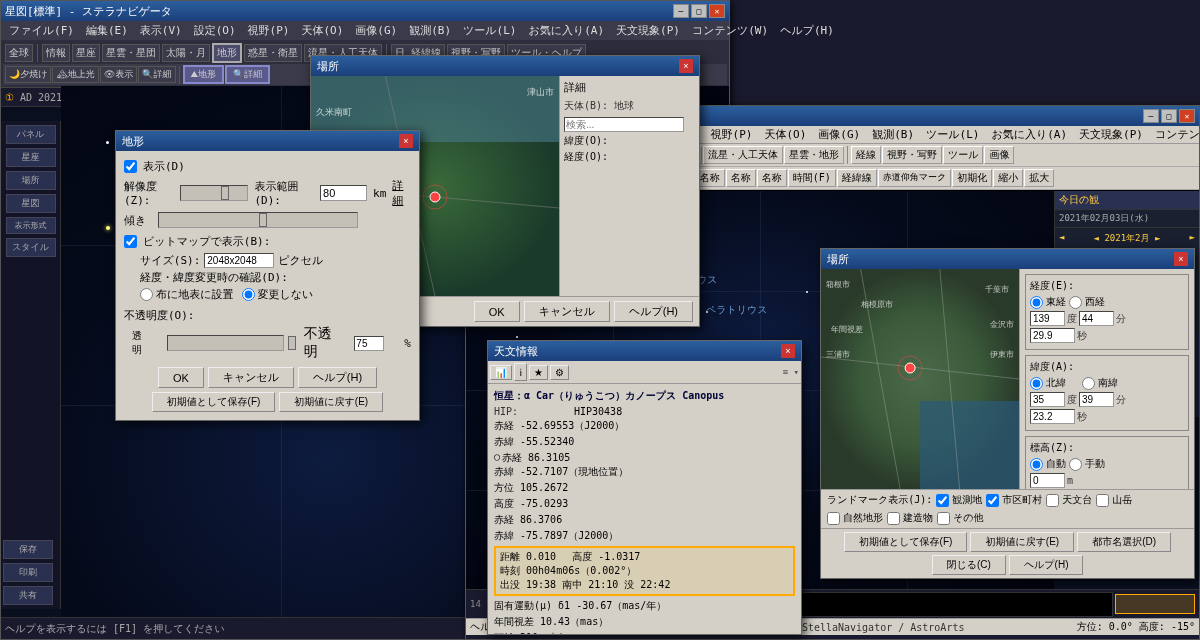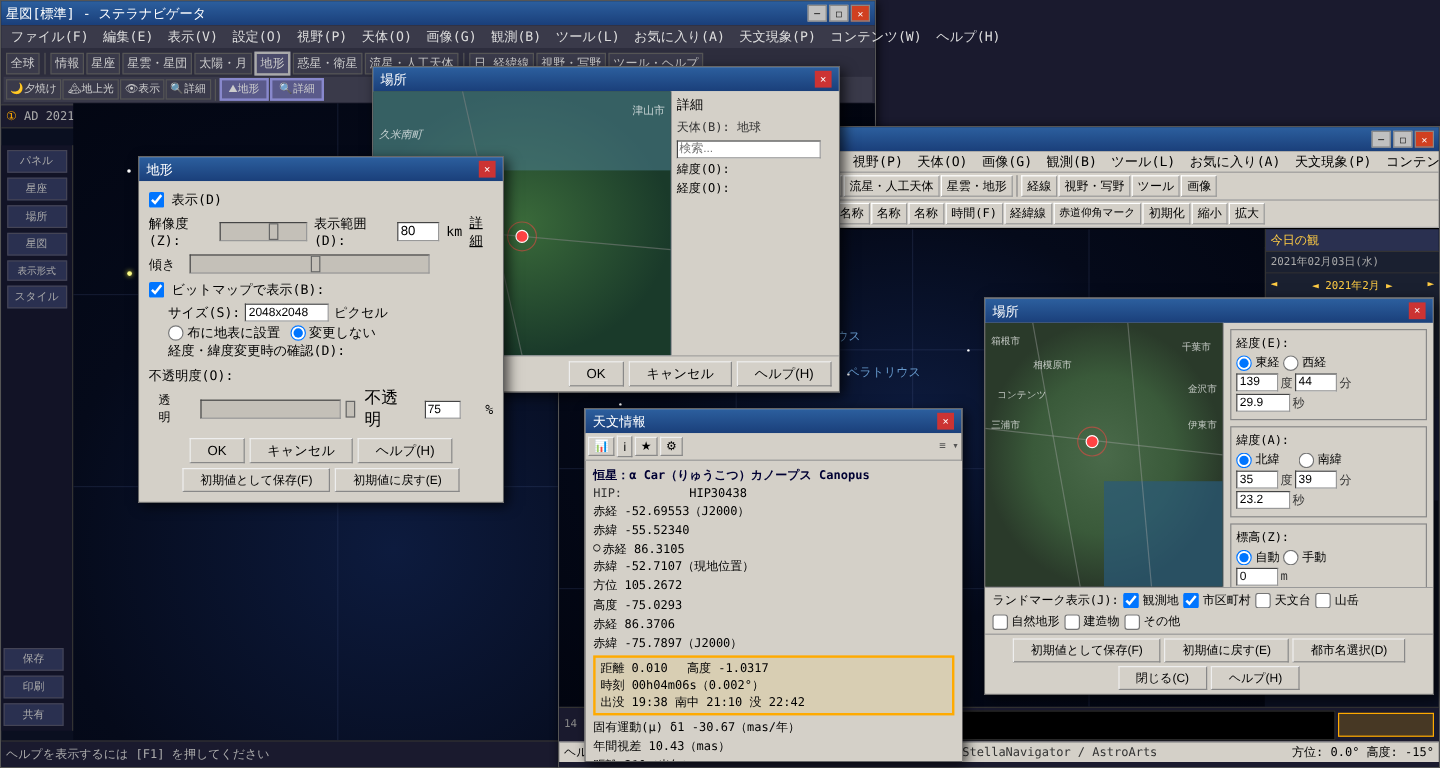--- a/index.html
+++ b/index.html
@@ -793,21 +793,21 @@
         </defs>
         <rect width="100%" height="100%" fill="url(#mapGrad1)"></rect>
         <rect x="0" y="0" width="100%" height="30%" fill="#4a7a8a" opacity="0.6"></rect>
 
         <line x1="30%" y1="0" x2="50%" y2="100%" stroke="#888" stroke-width="1" opacity="0.5"></line>
         <line x1="0" y1="50%" x2="100%" y2="60%" stroke="#888" stroke-width="1" opacity="0.5"></line>
 
         <circle cx="50%" cy="55%" r="5" fill="#ff4444" stroke="#fff" stroke-width="1"></circle>
         <circle cx="50%" cy="55%" r="12" fill="none" stroke="#ff4444" stroke-width="1" opacity="0.5"></circle>
       </svg>
-      <div class="map-overlay-text" style="left:5px; top:30px;font-style:italic;">久米南町</div>
+      <div class="map-overlay-text" style="left:5px; top:30px;">久米南町</div>
       <div class="map-overlay-text" style="left:40px; top:60px;">奈義町</div>
       <div class="map-overlay-text" style="right:5px; top:10px;">津山市</div>
     </div>
 
     <div style="width:140px; background:#d4d0c8; border-left:1px solid #999; padding:4px;">
       <div style="margin-bottom:4px; font-size:11px;">詳細</div>
       <div style="margin-bottom:4px; font-size:10px; color:#333;">天体(B): 地球</div>
       <div style="margin-bottom:2px; font-size:10px;">
         <input type="text" style="width: 120px; font-size: 10px; border: 1px inset rgb(153, 153, 153); padding: 1px;" placeholder="検索...">
       </div>
@@ -838,21 +838,21 @@
       <input type="checkbox" checked="" style="">
       <label>表示(D)</label>
     </div>
 
     <div style="display:flex; gap:6px; margin-bottom:4px; align-items:center;">
       <span style="font-size:11px;">解像度(Z):</span>
       <div class="dialog-slider" style="width:80px;">
         <div class="dialog-slider-thumb" style="left:40px;"></div>
       </div>
       <span style="font-size:11px;">表示範囲(D):</span>
-      <input type="text" value="80" style="width: 35px; border: 1px inset rgb(153, 153, 153); font-size: 11px; padding: 1px 2px;">
+      <input type="text" value="80" style="width: 47px; border: 1px inset rgb(153, 153, 153); font-size: 11px; padding: 1px 2px;">
       <span style="font-size:11px;">km</span>
       <span style="font-size:11px; text-decoration:underline; cursor:pointer;">詳細</span>
     </div>
 
     <div style="display:flex; gap:4px; margin-bottom:6px; align-items:center;">
       <span style="font-size:11px; width:30px;">傾き</span>
       <div class="dialog-slider" style="width:200px;">
         <div class="dialog-slider-thumb" style="left:100px;"></div>
       </div>
     </div>
@@ -861,31 +861,31 @@
       <div class="dialog-row">
         <input type="checkbox" checked="" style="">
         <label>ビットマップで表示(B):</label>
       </div>
       <div style="margin-left:16px; display:flex; gap:4px; align-items:center; margin-bottom:2px;">
         <span style="font-size:11px;">サイズ(S):</span>
         <input type="text" value="2048x2048" style="width: 70px; border: 1px inset rgb(153, 153, 153); font-size: 10px; padding: 1px 2px;">
         <span style="font-size:11px;">ピクセル</span>
       </div>
       <div style="margin-left:16px; margin-bottom:4px;">
+        <div style="font-size:11px; margin-bottom:2px;">経度・緯度変更時の確認(D):</div>
         <div style="display:flex; gap:8px;">
           <label class="checkbox-label">
             <input type="radio" name="terrain-opt" style="">
             <span>布に地表に設置</span>
           </label>
           <label class="checkbox-label">
             <input type="radio" name="terrain-opt" checked="" style="">
             <span>変更しない</span>
           </label>
         </div>
-        <div style="font-size:11px; margin-bottom:2px;">経度・緯度変更時の確認(D):</div>
       </div>
     </div>
 
     <div style="margin-bottom:6px;">
       <div style="font-size:11px; margin-bottom:2px;">不透明度(O):</div>
       <div style="display:flex; gap:20px; align-items:center; margin-left:8px;">
         <span style="font-size:10px;">透明</span>
         <div class="dialog-slider" style="width:160px;">
           <div class="dialog-slider-thumb" style="left:120px;"></div>
         </div>
@@ -932,21 +932,21 @@
         <line x1="0" y1="40%" x2="100%" y2="50%" stroke="#aaa" stroke-width="1" opacity="0.4"></line>
         <line x1="60%" y1="0" x2="70%" y2="100%" stroke="#aaa" stroke-width="1" opacity="0.4"></line>
 
         <circle cx="45%" cy="45%" r="5" fill="#ff4444" stroke="#fff" stroke-width="1"></circle>
         <circle cx="45%" cy="45%" r="12" fill="none" stroke="#ff4444" stroke-width="1" opacity="0.5"></circle>
       </svg>
       
       <div class="map-overlay-text" style="left:5px; top:10px; font-size:8px;">箱根市</div>
       <div class="map-overlay-text" style="left:40px; top:30px; font-size:8px;">相模原市</div>
       <div class="map-overlay-text" style="right:10px; top:15px; font-size:8px;">千葉市</div>
-      <div class="map-overlay-text" style="left:10px; top:55px; font-size:8px;">コンテンツ</div>
+      <div class="map-overlay-text" style="left:10px; top:55px; font-size:8px;">年間視差</div>
       <div class="map-overlay-text" style="right:5px; top:50px; font-size:8px;">金沢市</div>
       <div class="map-overlay-text" style="left:5px; top:80px; font-size:8px;">三浦市</div>
       <div class="map-overlay-text" style="right:5px; top:80px; font-size:8px;">伊東市</div>
     </div>
 
     <div style="width:175px; background:#d4d0c8; border-left:1px solid #999; padding:5px; font-size:10px; color:#000; overflow-y:auto;">
 
       <div style="border:1px solid #888; padding:4px; margin-bottom:5px;">
         <div style="margin-bottom:2px;">経度(E):</div>
         <div style="display:flex; gap:3px; margin-bottom:2px;">

